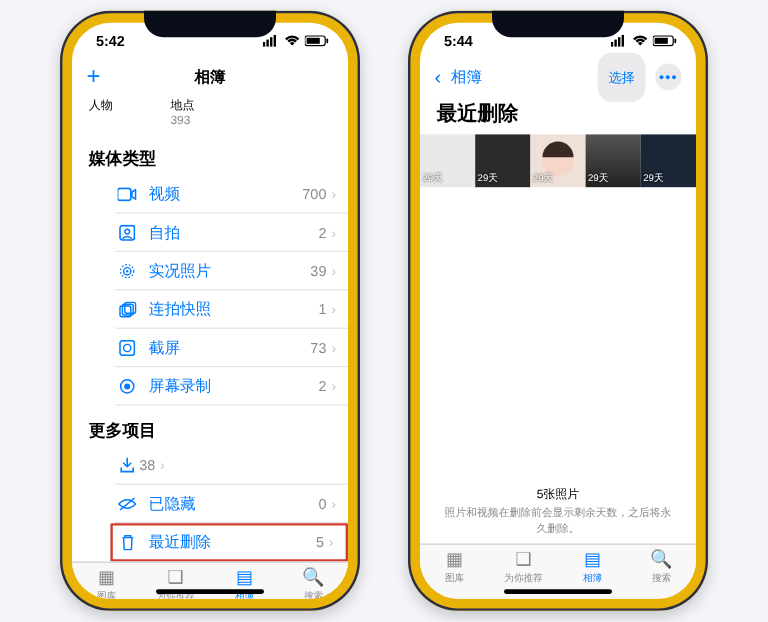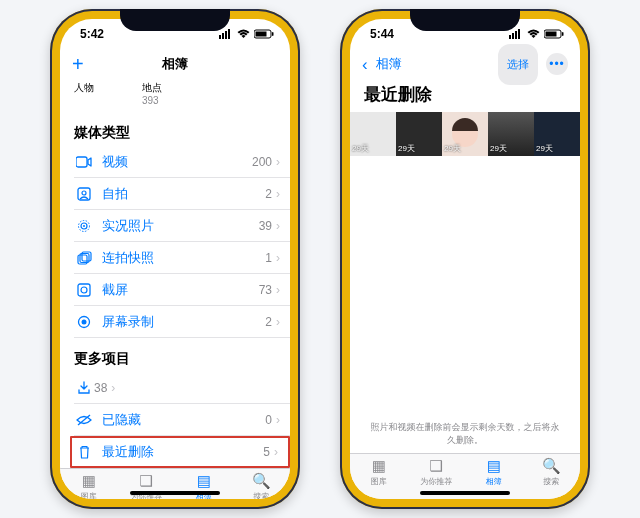--- a/index.html
+++ b/index.html
@@ -70,21 +70,21 @@
     display: flex; padding: 2px 14px 6px;
     font-size: 10px; color: #000;
   }
   .sub-col { display: flex; flex-direction: column; }
   .sub-col + .sub-col { margin-left: 48px; }
   .sub-count { color: #8a8a8e; }
   .section-title {
     font-size: 14px; font-weight: 700;
     padding: 12px 14px 4px;
   }
-  .list { padding: 0 0 0 14px; }
+  .list { padding: 0 0 0 14px; margin-left: 22px; }
   .row {
     display: flex; align-items: center;
     height: 32px;
     border-bottom: 0.5px solid #e3e3e6;
     padding-right: 10px;
   }
   .row .icon {
     width: 20px; color: #007aff; display: flex; justify-content: center;
   }
   .row .label {
@@ -206,21 +206,21 @@
     <div class="section-title">媒体类型</div>
     <div class="list" id="media-list">
         <div class="row">
           <span class="icon">
             <svg width="16" height="12" viewBox="0 0 16 12">
               <rect x="0" y="1" width="11" height="10" rx="2" fill="none" stroke="#007aff" stroke-width="1.3"></rect>
               <path d="M12 4 L15 2 V10 L12 8 Z" fill="none" stroke="#007aff" stroke-width="1.3" stroke-linejoin="round"></path>
             </svg>
           </span>
           <span class="label">视频</span>
-          <span class="count">200</span>
+          <span class="count">700</span>
           <span class="chevron">›</span>
         </div>
         <div class="row">
           <span class="icon">
             <svg width="14" height="14" viewBox="0 0 14 14">
               <rect x="1" y="1" width="12" height="12" rx="2" fill="none" stroke="#007aff" stroke-width="1.3"></rect>
               <circle cx="7" cy="6" r="2" fill="none" stroke="#007aff" stroke-width="1.2"></circle>
               <path d="M3 12 Q7 8 11 12" fill="none" stroke="#007aff" stroke-width="1.2"></path>
             </svg>
           </span>
@@ -388,20 +388,21 @@
         </div>
         <div class="thumb">
           <span class="badge">29天</span>
         </div>
         <div class="thumb">
           <span class="badge">29天</span>
         </div>
       </div>
     <div class="empty"></div>
     <div class="footer-note">
+      <div class="main">5张照片</div>
       <div>照片和视频在删除前会显示剩余天数，之后将永久删除。</div>
     </div>
     <div class="tabbar" id="tabbar-right">
         <div class="tab">
           <span class="ticon">▦</span>
           <span>图库</span>
         </div>
         <div class="tab">
           <span class="ticon">❑</span>
           <span>为你推荐</span>

